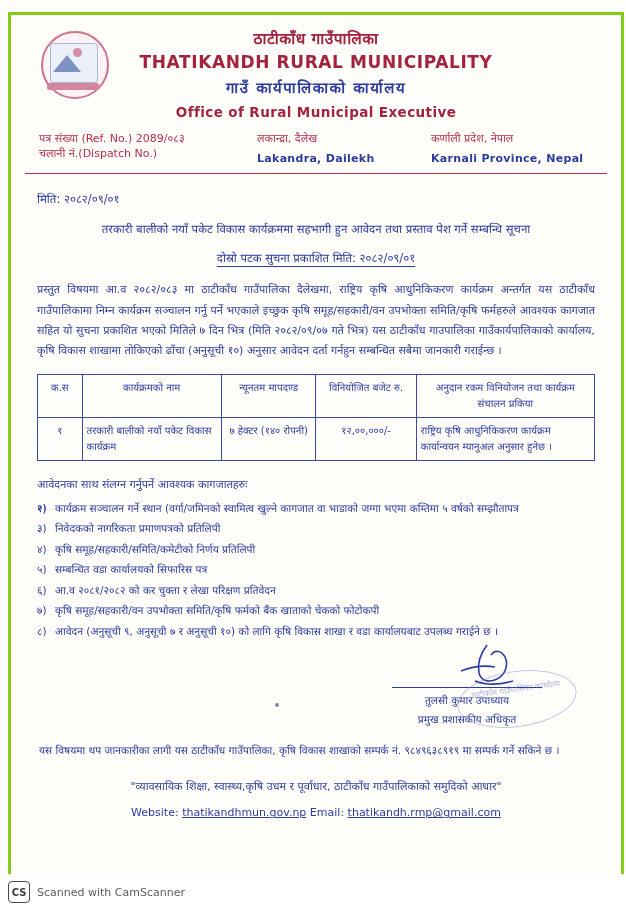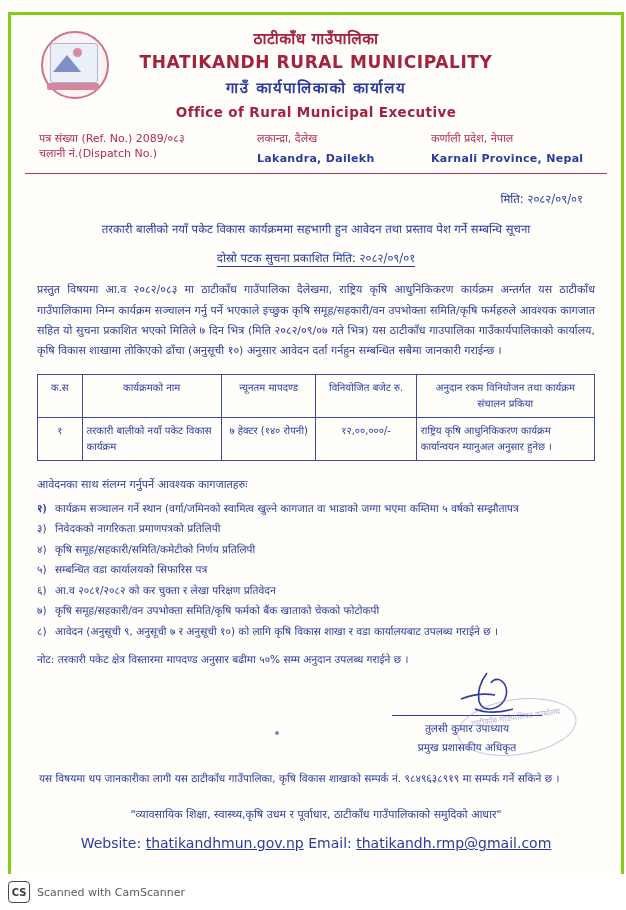--- a/index.html
+++ b/index.html
@@ -152,21 +152,20 @@
 
   
   .body {
     position: relative;
     padding: 0 26px;
     margin-top: 14px;
     font-size: 11px;
     line-height: 1.75;
   }
   .date-line {
-    text-align: right;
     font-size: 11.5px;
     padding-right: 12px;
     margin-bottom: 10px;
   }
   .notice-title {
     text-align: center;
     font-size: 11.5px;
     margin-bottom: 9px;
   }
   .second-pub {
@@ -298,21 +297,21 @@
   
   .footer {
     margin-top: 16px;
     text-align: center;
   }
   .slogan {
     font-size: 11px;
     margin-bottom: 7px;
   }
   .weblinks {
-    font-size: 14px;
+    font-size: 11px;
   }
   .weblinks a {
     color: #2c3c9c;
     text-decoration: underline;
   }
 
   
   .cam {
     position: absolute;
     left: 0;
@@ -420,21 +419,20 @@
         <li><span class="num">१)</span></li>
         <li><span class="num">२)</span><span>कार्यक्रम सञ्चालन गर्ने स्थान (वर्गा/जमिनको स्वामित्व खुल्ने कागजात वा भाडाको जग्गा भएमा कम्तिमा ५ वर्षको सम्झौतापत्र</span></li>
         <li><span class="num">३)</span><span>निवेदकको नागरिकता प्रमाणपत्रको प्रतिलिपी</span></li>
         <li><span class="num">४)</span><span>कृषि समूह/सहकारी/समिति/कमेटीको निर्णय प्रतिलिपी</span></li>
         <li><span class="num">५)</span><span>सम्बन्धित वडा कार्यालयको सिफारिस पत्र</span></li>
         <li><span class="num">६)</span><span>आ.व २०८१/२०८२ को कर चुक्ता र लेखा परिक्षण प्रतिवेदन</span></li>
         <li><span class="num">७)</span><span>कृषि समूह/सहकारी/वन उपभोक्ता समिति/कृषि फर्मको बैंक खाताको चेकको फोटोकपी</span></li>
         <li><span class="num">८)</span><span>आवेदन (अनुसूची ९, अनुसूची ७ र अनुसूची १०) को लागि कृषि विकास शाखा र वडा कार्यालयबाट उपलब्ध गराईने छ ।</span></li>
       </ol>
 
-      <div class="note-line">नोट: तरकारी पकेट क्षेत्र विस्तारमा मापदण्ड अनुसार बढीमा ५०% सम्म अनुदान उपलब्ध गराईने छ ।</div>
 
       <div class="sig-area">
         <div class="dot-mark"></div>
         <div class="sig-block">
           <div class="sig-scribble">
             <svg width="120" height="46" viewBox="0 0 120 46" fill="none" stroke="#2f3e9e" stroke-width="1.6">
               <path d="M70 4 C64 12, 60 22, 62 32 C64 40, 72 42, 80 38 C88 34, 92 24, 88 16 C85 10, 78 8, 74 14"></path>
               <path d="M44 30 C54 26, 66 24, 78 26"></path>
               <path d="M58 40 C68 44, 82 44, 96 40"></path>
             </svg>

